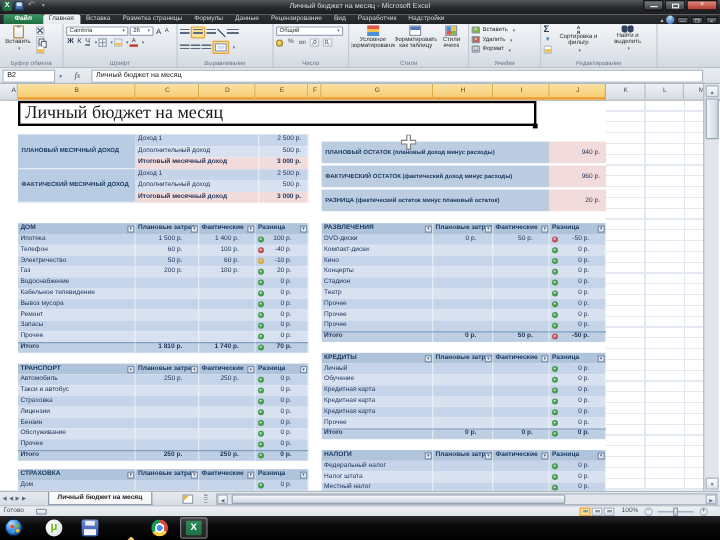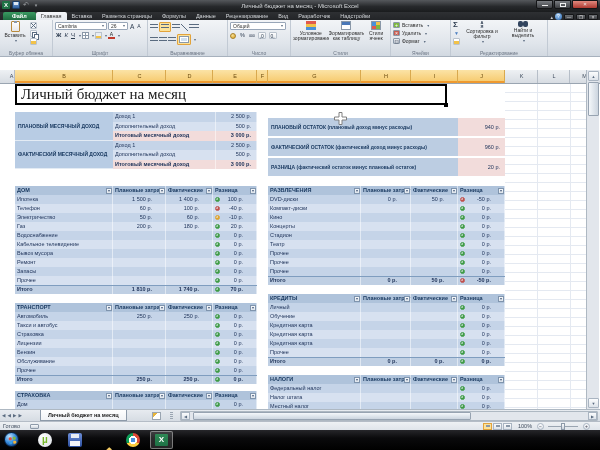--- a/index.html
+++ b/index.html
@@ -325,20 +325,26 @@
         <div class="bigbtn" style="width:38px">
           <span class="i-binoc"></span>
           <span>Найти и выделить</span>
             <span class="car">▾</span>
         </div>
       </div>
       <div class="rg-label">Редактирование</div>
     </div>
   </div>
 
+  <div class="formulabar">
+    <div class="namebox">B2</div>
+    <div class="nbdrop">▼</div>
+    <div class="fx">fx</div>
+    <div class="finput">Личный бюджет на месяц</div>
+  </div>
 
   <div class="colheaders">
       <div class="colhdr" style="position: absolute; left: 8px; top: 0px; width: 7px; height: 13px;">A</div>
       <div class="colhdr sel" style="position: absolute; left: 15px; top: 0px; width: 98px; height: 13px;">B</div>
       <div class="colhdr sel" style="position: absolute; left: 113px; top: 0px; width: 53px; height: 13px;">C</div>
       <div class="colhdr sel" style="position: absolute; left: 166px; top: 0px; width: 47px; height: 13px;">D</div>
       <div class="colhdr sel" style="position: absolute; left: 213px; top: 0px; width: 44px; height: 13px;">E</div>
       <div class="colhdr sel" style="position: absolute; left: 257px; top: 0px; width: 11px; height: 13px;">F</div>
       <div class="colhdr sel" style="position: absolute; left: 268px; top: 0px; width: 93px; height: 13px;">G</div>
       <div class="colhdr sel" style="position: absolute; left: 361px; top: 0px; width: 50px; height: 13px;">H</div>

